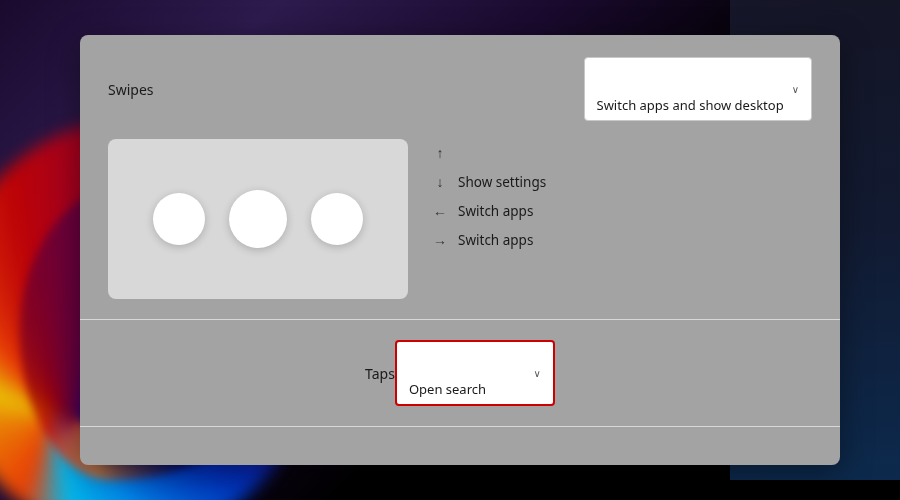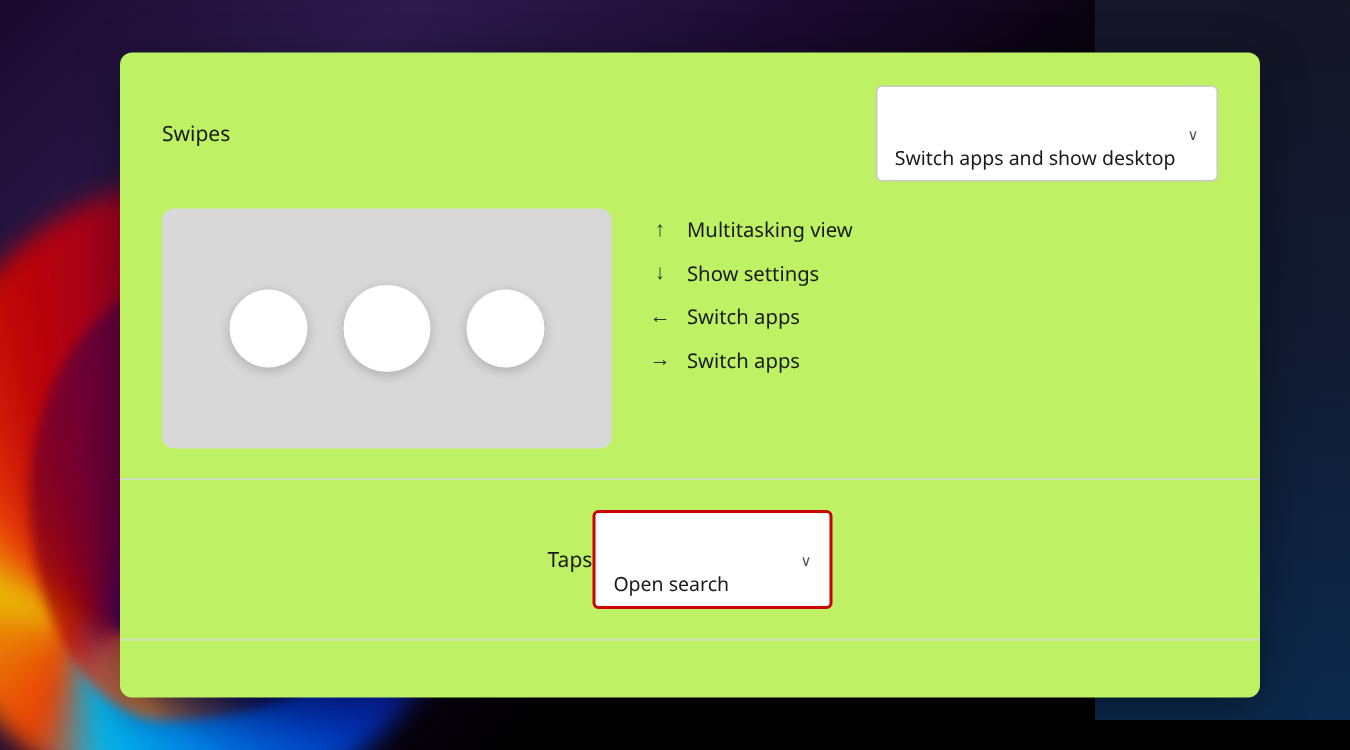--- a/index.html
+++ b/index.html
@@ -63,21 +63,21 @@
       opacity: 0.7;
       filter: blur(4px);
     }
 
     .panel {
       position: absolute;
       top: 35px;
       left: 80px;
       right: 60px;
       bottom: 35px;
-      background: #bef264;
+      background: #a3a3a3;
       border-radius: 8px;
       box-shadow: 0 8px 32px rgba(0,0,0,0.4);
       overflow: hidden;
       display: flex;
       flex-direction: column;
     }
 
     
     .swipes-section {
       padding: 22px 28px 0 28px;
@@ -240,21 +240,20 @@
 
       <div class="gesture-preview">
         <div class="finger-dot"></div>
         <div class="finger-dot middle"></div>
         <div class="finger-dot"></div>
       </div>
 
       <div class="gesture-options">
         <div class="gesture-option">
           <span class="arrow-icon">↑</span>
-          <span>Multitasking view</span>
         </div>
         <div class="gesture-option">
           <span class="arrow-icon">↓</span>
           <span>Show settings</span>
         </div>
         <div class="gesture-option">
           <span class="arrow-icon">←</span>
           <span>Switch apps</span>
         </div>
         <div class="gesture-option">

